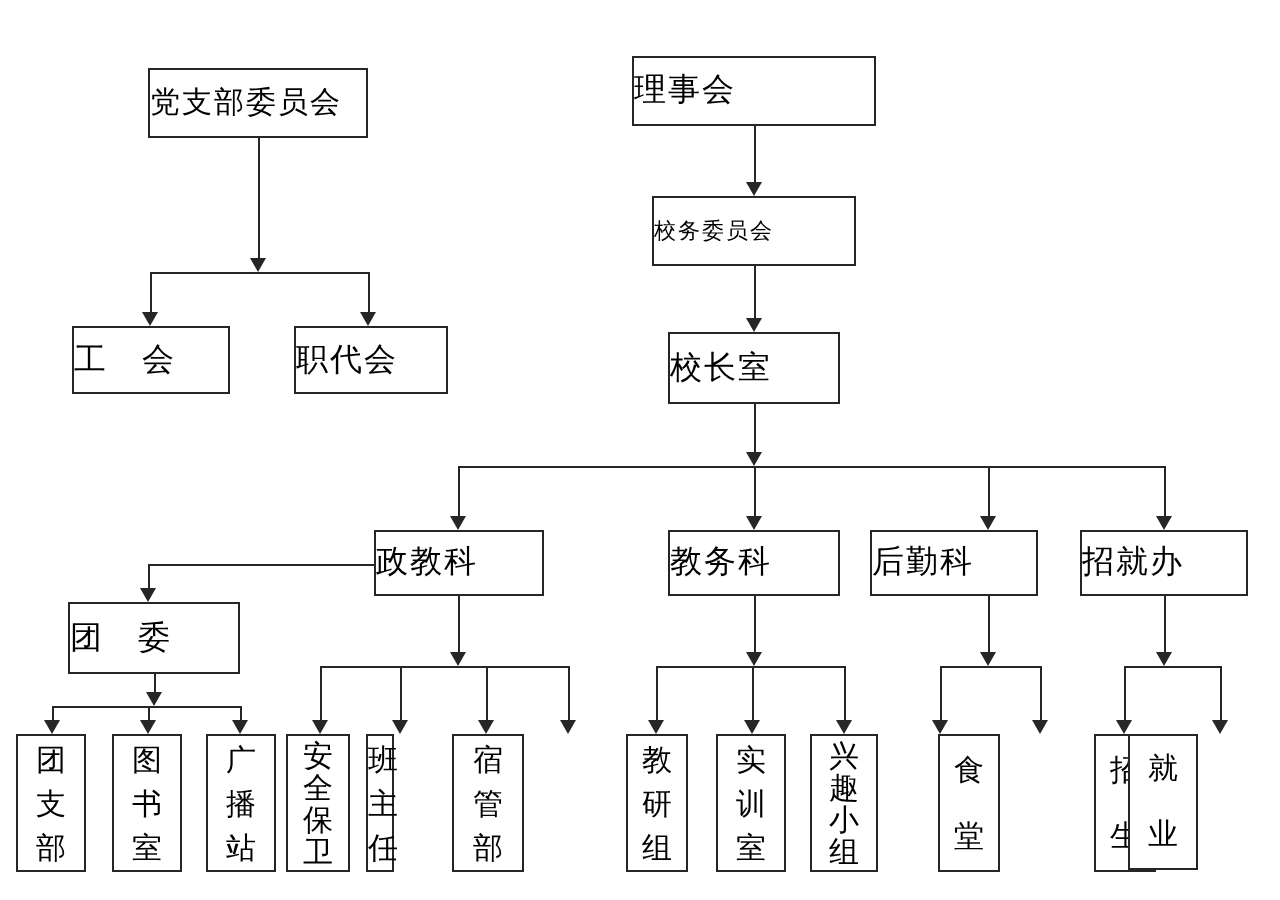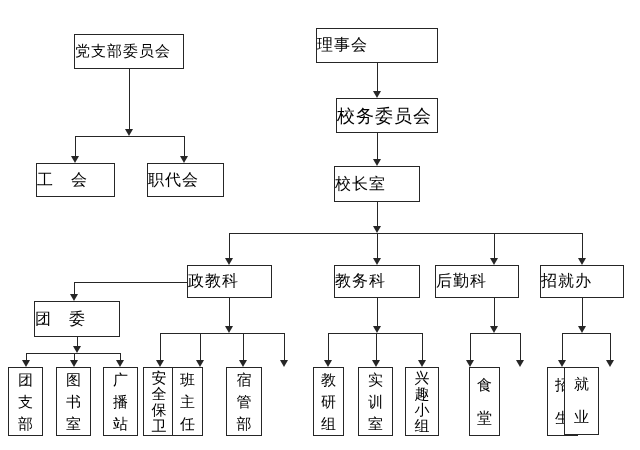--- a/index.html
+++ b/index.html
@@ -23,21 +23,21 @@
         border-left:4px solid transparent; border-right:4px solid transparent;
         border-top:7px solid #262626; }
 </style>
 </head>
 <body>
 
 <div id="canvas">
 
   <div class="box" style="left:74px;top:34px;width:110px;height:35px;font-size:15px"><span>党支部委员会</span></div>
   <div class="box" style="left:316px;top:28px;width:122px;height:35px"><span>理事会</span></div>
-  <div class="box" style="left:336px;top:98px;width:102px;height:35px;font-size:18px"><span>校务委员会</span></div>
+  <div class="box" style="left:326px;top:98px;width:102px;height:35px;font-size:11px"><span>校务委员会</span></div>
   <div class="box" style="left:36px;top:163px;width:79px;height:34px"><span>工　会</span></div>
   <div class="box" style="left:147px;top:163px;width:77px;height:34px"><span>职代会</span></div>
   <div class="box" style="left:334px;top:166px;width:86px;height:36px"><span>校长室</span></div>
 
   <div class="box" style="left:187px;top:265px;width:85px;height:33px"><span>政教科</span></div>
   <div class="box" style="left:334px;top:265px;width:86px;height:33px"><span>教务科</span></div>
   <div class="box" style="left:435px;top:265px;width:84px;height:33px"><span>后勤科</span></div>
   <div class="box" style="left:540px;top:265px;width:84px;height:33px"><span>招就办</span></div>
   <div class="box" style="left:34px;top:301px;width:86px;height:36px"><span>团　委</span></div>
 
@@ -46,21 +46,21 @@
     </div>
   <div class="box vbox v3" style="left:56px;top:367px;width:35px;height:69px">
       <span class="vt">图书室</span>
     </div>
   <div class="box vbox v3" style="left:103px;top:367px;width:35px;height:69px">
       <span class="vt">广播站</span>
     </div>
   <div class="box vbox v4" style="left:143px;top:367px;width:32px;height:69px">
       <span class="vt">安全保卫</span>
     </div>
-  <div class="box vbox v3" style="left:172px;top:367px;width:31px;height:69px">
+  <div class="box vbox v3" style="left:183px;top:367px;width:14px;height:69px">
       <span class="vt">班主任</span>
     </div>
   <div class="box vbox v3" style="left:226px;top:367px;width:36px;height:69px">
       <span class="vt">宿管部</span>
     </div>
   <div class="box vbox v3" style="left:313px;top:367px;width:31px;height:69px">
       <span class="vt">教研组</span>
     </div>
   <div class="box vbox v3" style="left:358px;top:367px;width:35px;height:69px">
       <span class="vt">实训室</span>

